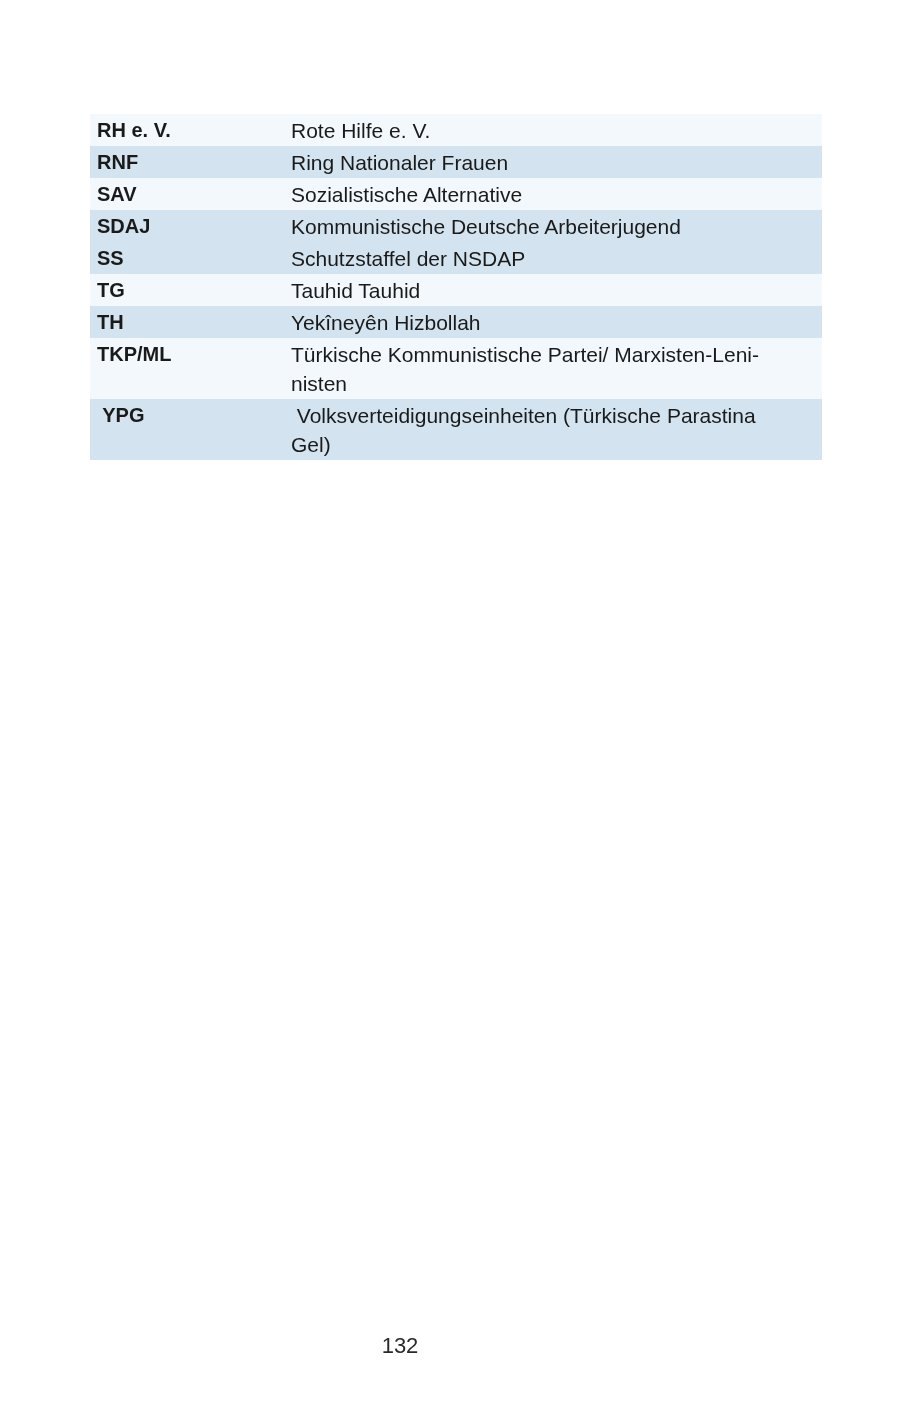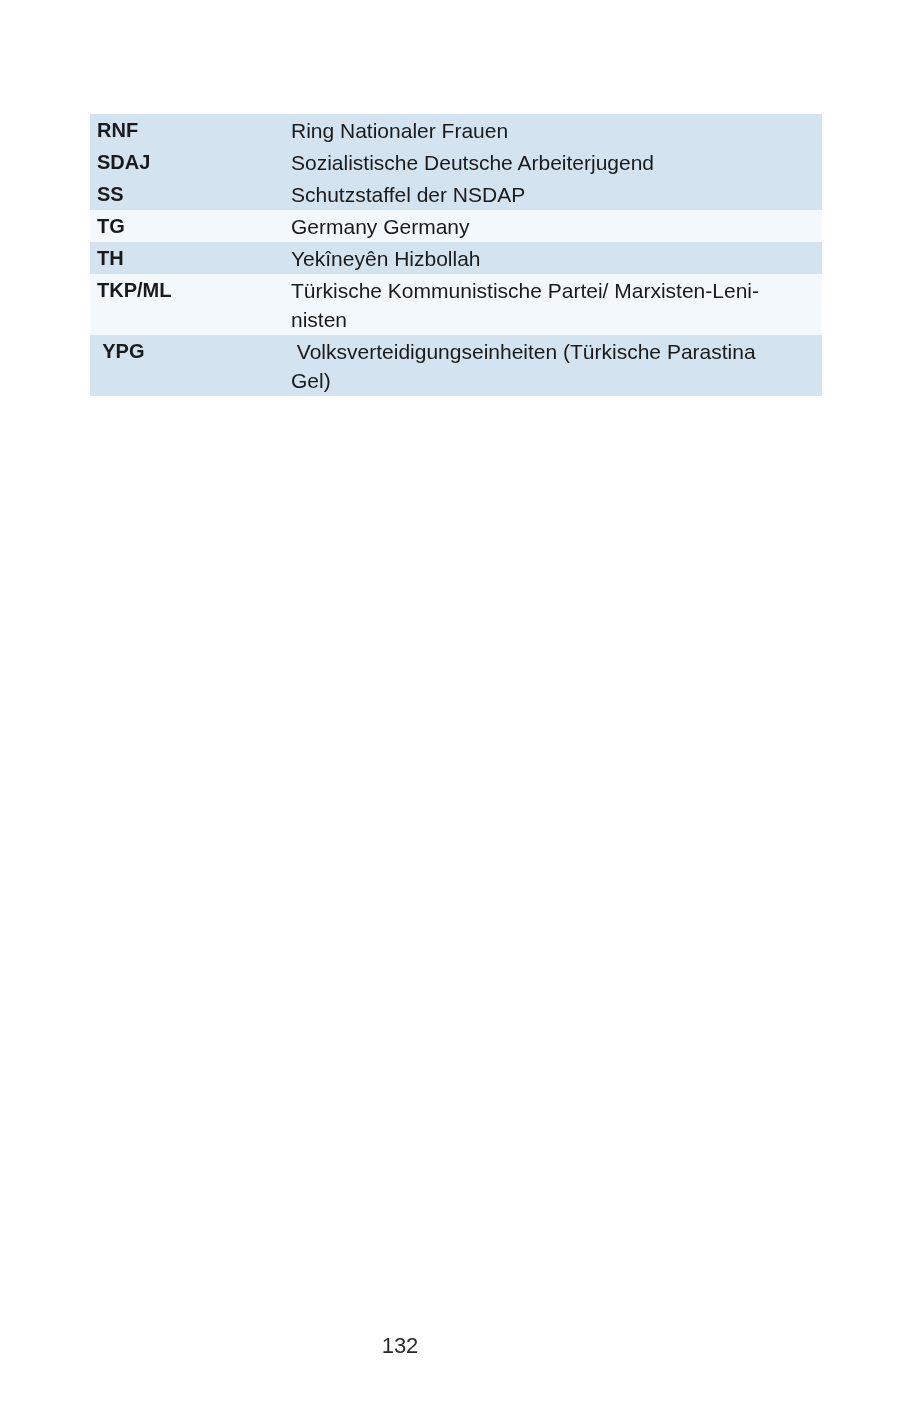--- a/index.html
+++ b/index.html
@@ -22,35 +22,43 @@
   .page-number {
     position: absolute; left: 0; width: 800px; top: 1333px; text-align: center;
     font-size: 22px; color: #2a2a2a;
   }
 </style>
 </head>
 <body>
 
 <table class="abbr-table">
   <tbody>
+    <tr class="light">
+      <td class="abbr">RH e. V.</td>
+      <td class="full">Rote Hilfe e. V.</td>
+    </tr>
     <tr class="dark">
       <td class="abbr">RNF</td>
       <td class="full">Ring Nationaler Frauen</td>
     </tr>
+    <tr class="light">
+      <td class="abbr">SAV</td>
+      <td class="full">Sozialistische Alternative</td>
+    </tr>
     <tr class="dark">
       <td class="abbr">SDAJ</td>
-      <td class="full">Sozialistische Deutsche Arbeiterjugend</td>
+      <td class="full">Kommunistische Deutsche Arbeiterjugend</td>
     </tr>
     <tr class="dark">
       <td class="abbr">SS</td>
       <td class="full">Schutzstaffel der NSDAP</td>
     </tr>
     <tr class="light">
       <td class="abbr">TG</td>
-      <td class="full">Germany Germany</td>
+      <td class="full">Tauhid Tauhid</td>
     </tr>
     <tr class="dark">
       <td class="abbr">TH</td>
       <td class="full">Yekîneyên Hizbollah</td>
     </tr>
     <tr class="light">
       <td class="abbr">TKP/ML</td>
       <td class="full">Türkische Kommunistische Partei/ Marxisten-Leni-nisten</td>
     </tr>
     <tr class="dark">

